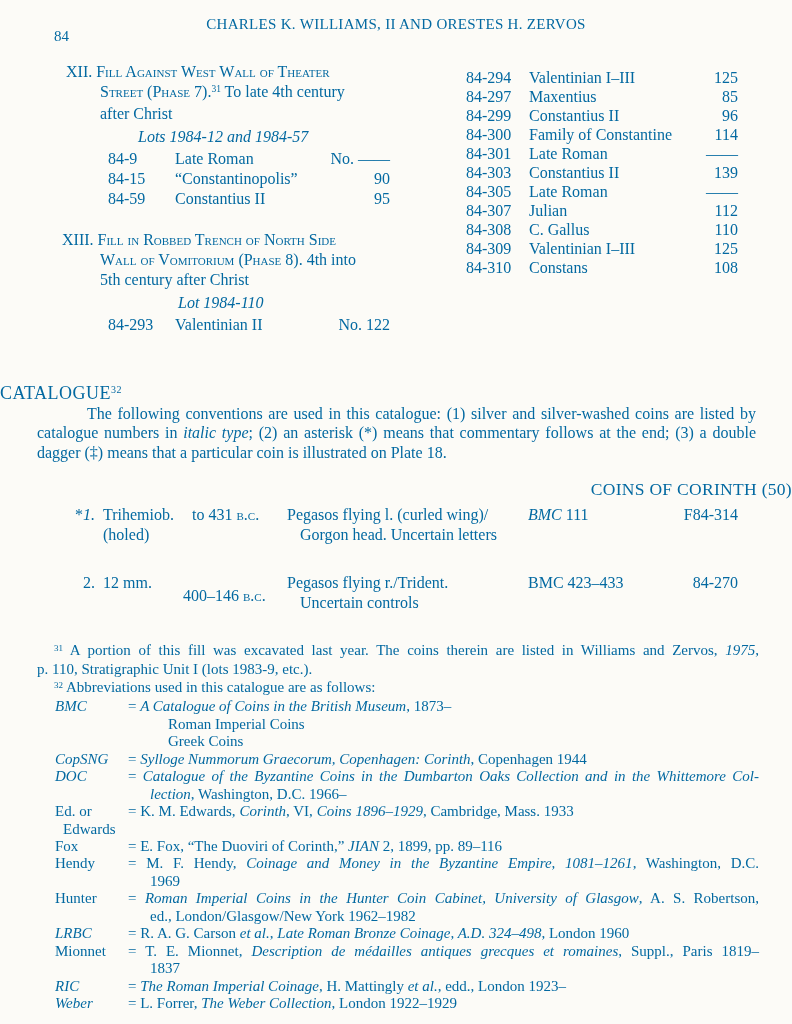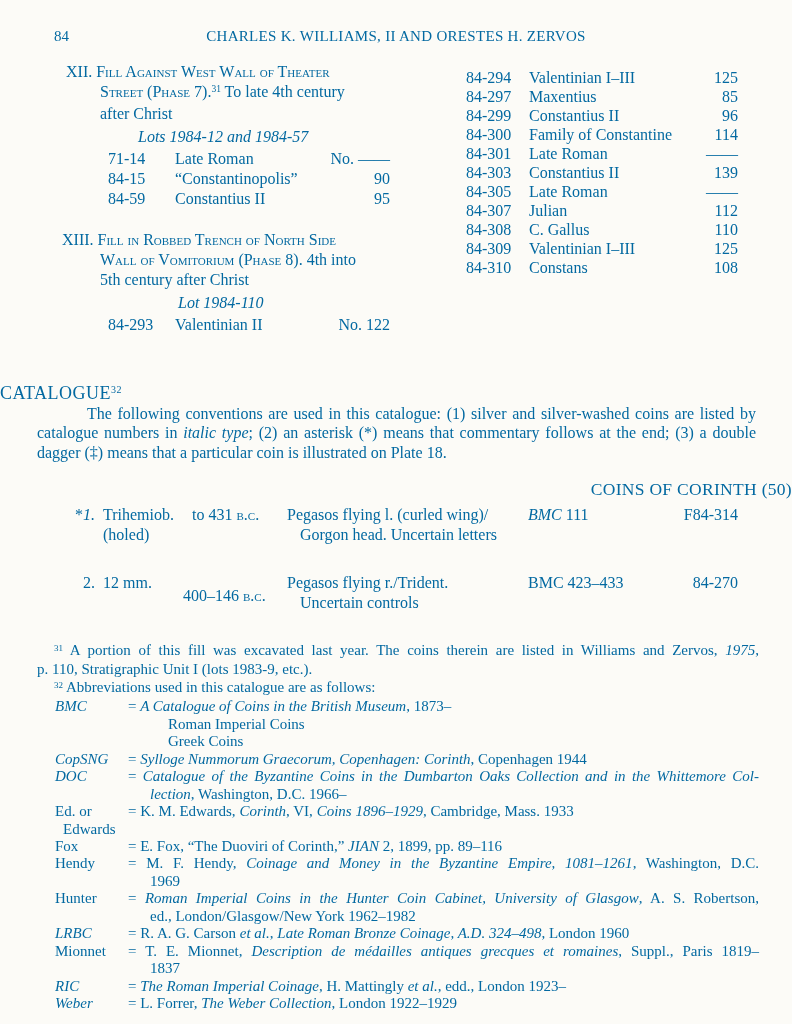--- a/index.html
+++ b/index.html
@@ -8,21 +8,21 @@
     position:relative; width:792px; height:1024px; margin:0 auto;
     background:#fcfbf7; color:#0369a1;
     font-family:"Liberation Serif","DejaVu Serif",serif;
     font-size:16px; overflow:hidden;
   }
   .st-it{font-style:italic;}
   .st-sc{font-variant:small-caps;}
   .st-sup{font-size:9.5px; position:relative; top:-5px;}
   
   .pagenum{position:absolute; left:54px; top:28px; font-size:15px;}
-  .running{position:absolute; left:0; top:28px; width:100%; text-align:center; font-size:15px; letter-spacing:0.3px;}
+  .running{position:absolute; left:0; top:16px; width:100%; text-align:center; font-size:15px; letter-spacing:0.3px;}
   
   .sec{position:absolute;}
   #sec12{left:66px; top:62px; width:384px;}
   #sec13{left:62px; top:230px; width:388px;}
   .hl{line-height:20px; white-space:nowrap;}
   #sec12 .ind{padding-left:34px;}
   #sec13 .ind{padding-left:38px;}
   .lot{font-style:italic; line-height:21px; margin-top:2px; white-space:nowrap;}
   #sec12 .lot{margin-left:72px;}
   #sec13 .lot{margin-left:116px;}
@@ -77,21 +77,21 @@
   <span class="pagenum">84</span>
   <div class="running">CHARLES K. WILLIAMS, II AND ORESTES H. ZERVOS</div>
 
   <div class="sec" id="sec12">
     <div class="hl"><span>XII. </span><span class="st-sc">Fill Against West Wall of Theater</span></div>
     <div class="hl ind"><span class="st-sc">Street (Phase 7).</span><span class="st-sup">31</span><span> To late 4th century</span></div>
     <div class="hl ind"><span>after Christ</span></div>
     <div class="lot">Lots 1984-12 and 1984-57</div>
     <div class="coinlist">
         <div class="crow">
-          <span class="cno">71-14</span>
+          <span class="cno">84-9</span>
           <span class="cname">Late Roman</span>
           <span class="cval">No. ——</span>
         </div>
         <div class="crow">
           <span class="cno">84-15</span>
           <span class="cname">“Constantinopolis”</span>
           <span class="cval">90</span>
         </div>
         <div class="crow">
           <span class="cno">84-59</span>

